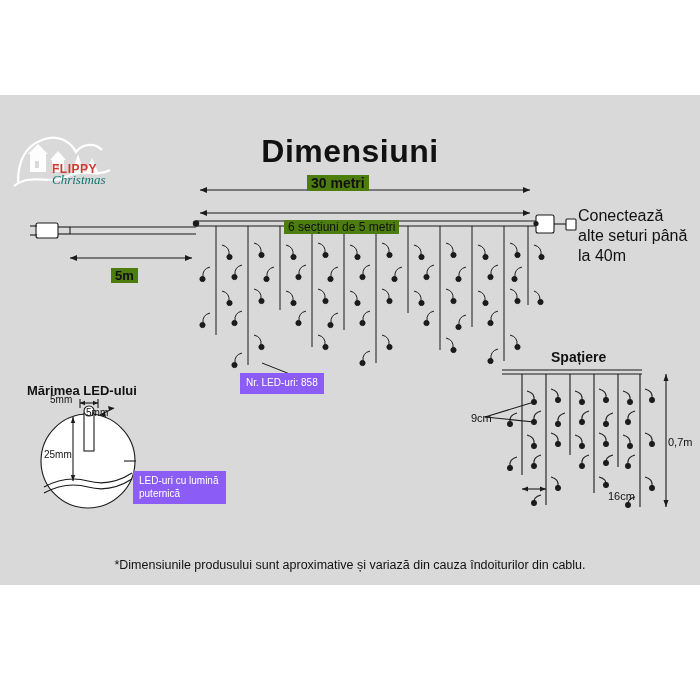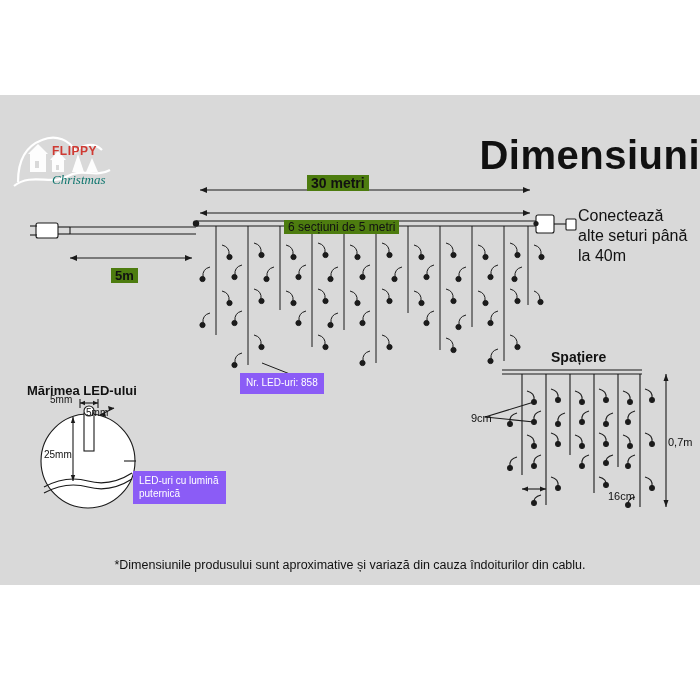--- a/index.html
+++ b/index.html
@@ -20,33 +20,33 @@
     position:absolute;
     left:0; top:95px;
     width:700px; height:490px;
     background:#d9d9d9;
   }
   .abs { position:absolute; }
 
   
   #title {
     left:0; top:133px; width:700px;
-    text-align:right;
-    font-size:40px;
+    text-align:center;
+    font-size:32px;
     font-weight:bold;
     color:#111;
     letter-spacing:0.5px;
   }
 
   
   #logo {
     left:12px; top:120px; width:150px; height:75px;
   }
   #logo-brand {
-    left:52px; top:144px;
+    left:52px; top:162px;
     font-size:12px; font-weight:bold; color:#cf3a33;
     letter-spacing:0.5px;
   }
   #logo-brand2 {
     left:52px; top:172px;
     font-size:13px; color:#0f766e;
     font-family:"Liberation Serif", serif;
     font-style:italic;
   }
 

